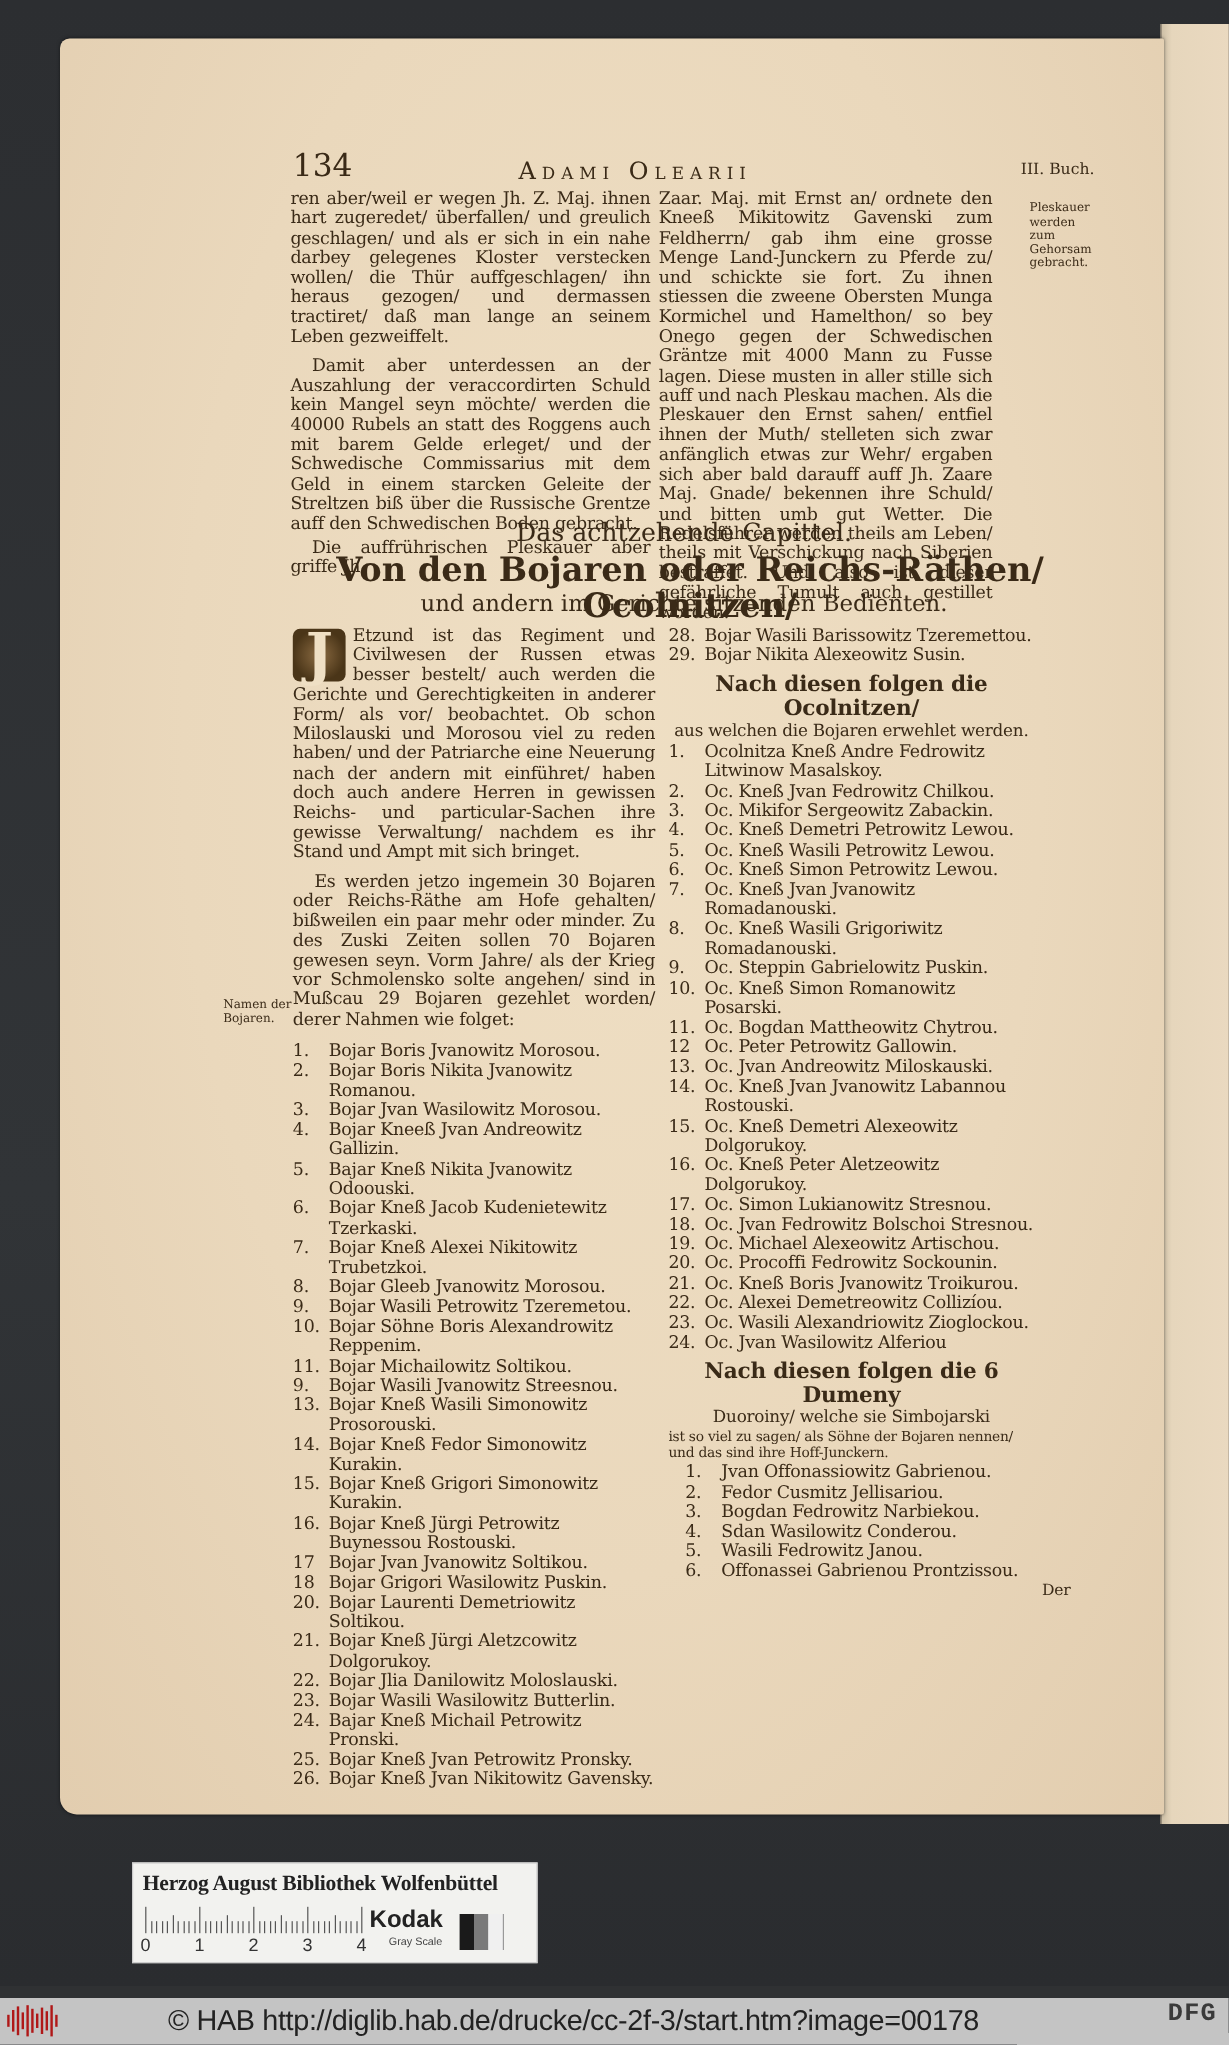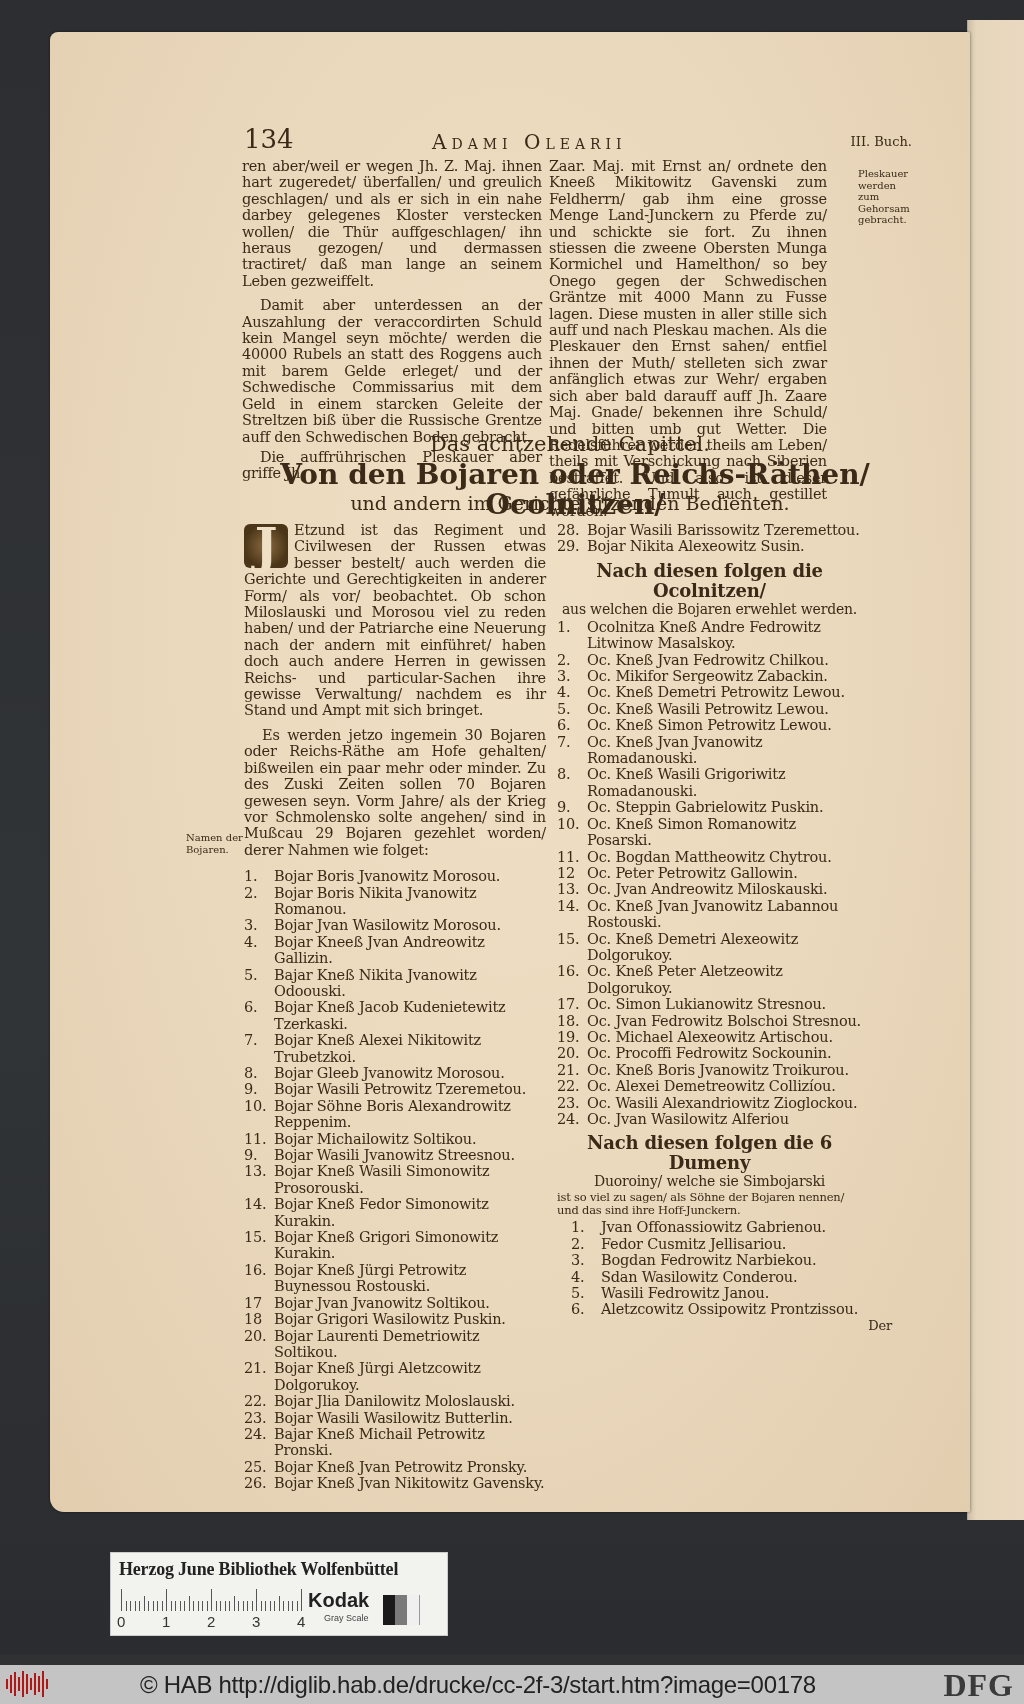--- a/index.html
+++ b/index.html
@@ -66,21 +66,21 @@
   .kodak { position:absolute; left:197px; top:36px; font-family:"Liberation Sans", sans-serif; font-weight:bold; font-size:20px; color:#222; }
   .gray-scale-label { position:absolute; left:213px; top:60px; font-family:"Liberation Sans", sans-serif; font-size:9px; color:#444; }
   .swatch { position:absolute; top:42px; width:12px; height:30px; }
   .footer {
     position:absolute; left:0; top:1665px; width:1024px; height:39px;
     background:#c4c4c4; font-family:"Liberation Sans", sans-serif;
   }
   .footer-logo { position:absolute; left:6px; top:6px; width:42px; height:26px; display:flex; gap:2px; align-items:center; }
   .footer-logo i { display:block; width:2px; background:#b01818; }
   .footer-url { position:absolute; left:140px; top:6px; font-size:24px; color:#222; letter-spacing:-0.3px; }
-  .dfg { position:absolute; right:10px; top:2px; font-size:32px; font-weight:bold; color:#3a3a3a; letter-spacing:1px; font-family:Liberation Serif, serif; }
+  .dfg { position:absolute; right:10px; top:2px; font-size:21px; font-weight:bold; color:#3a3a3a; letter-spacing:1px; font-family:Liberation Mono, monospace; }
 </style>
 </head>
 <body>
 
 <div class="scan-bg"></div>
 <div class="page-edge"></div>
 
 <div class="page text"></div>
 
 <div class="header text">
@@ -176,29 +176,29 @@
     <span>Nach diesen folgen die 6 Dumeny</span>
     <span class="sm">Duoroiny/ welche sie Simbojarski</span>
   </div>
   <div class="heading3">ist so viel zu sagen/ als Söhne der Bojaren nennen/ und das sind ihre Hoff-Junckern.</div>
   <ol class="list" id="dumeny" style="margin-top:2px; padding-left:14px;">
       <li><span class="n">1.</span><span>Jvan Offonassiowitz Gabrienou.</span></li>
       <li><span class="n">2.</span><span>Fedor Cusmitz Jellisariou.</span></li>
       <li><span class="n">3.</span><span>Bogdan Fedrowitz Narbiekou.</span></li>
       <li><span class="n">4.</span><span>Sdan Wasilowitz Conderou.</span></li>
       <li><span class="n">5.</span><span>Wasili Fedrowitz Janou.</span></li>
-      <li><span class="n">6.</span><span>Aletzcowitz Ossipowitz Prontzissou.</span></li>
+      <li><span class="n">6.</span><span>Offonassei Gabrienou Prontzissou.</span></li>
     </ol>
   <div style="position:relative; height:18px;">
     <span class="catch" style="right:-30px;">Der</span>
   </div>
 </div>
 
 <div class="hab-card">
-  <div class="hab-title">Herzog June Bibliothek Wolfenbüttel</div>
+  <div class="hab-title">Herzog August Bibliothek Wolfenbüttel</div>
   <div class="ruler" id="ruler">
       <div class="tick" style="left: 0px; height: 22px;"></div>
       <div class="tick" style="left: 4.5px; height: 10px;"></div>
       <div class="tick" style="left: 9px; height: 10px;"></div>
       <div class="tick" style="left: 13.5px; height: 10px;"></div>
       <div class="tick" style="left: 18px; height: 10px;"></div>
       <div class="tick" style="left: 22.5px; height: 15px;"></div>
       <div class="tick" style="left: 27px; height: 10px;"></div>
       <div class="tick" style="left: 31.5px; height: 10px;"></div>
       <div class="tick" style="left: 36px; height: 10px;"></div>

